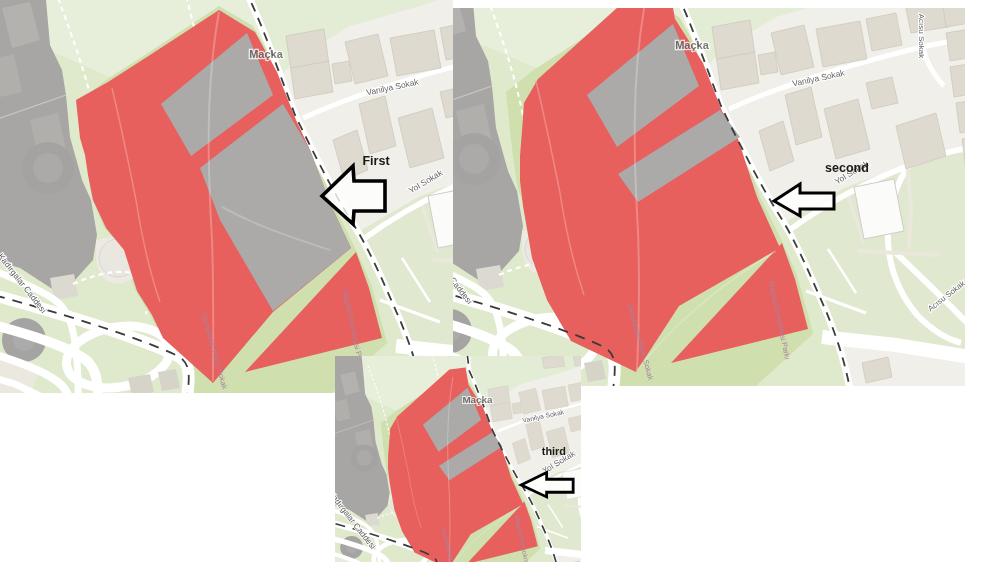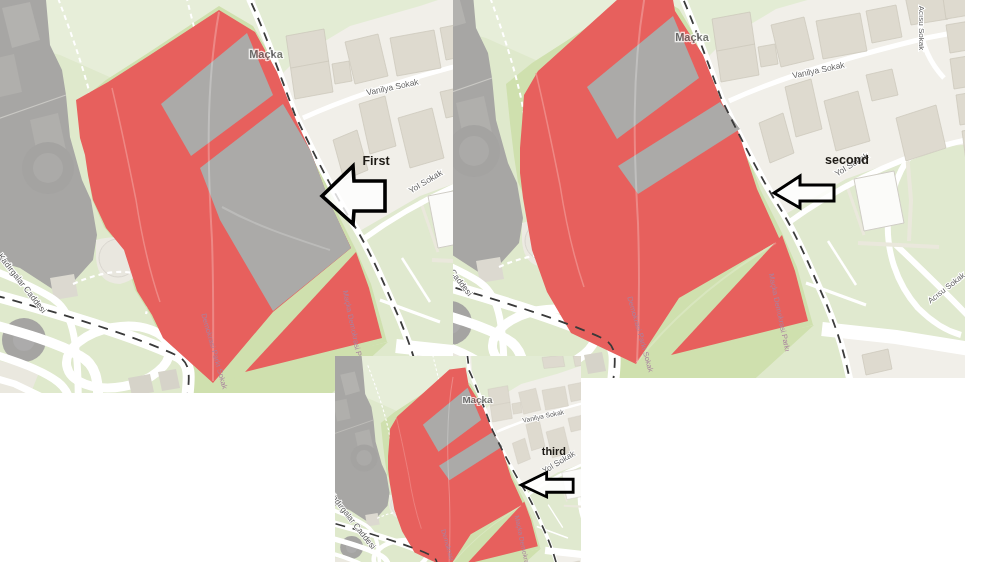--- a/index.html
+++ b/index.html
@@ -172,21 +172,21 @@
   <path d="M-40,286 C60,312 140,338 178,356 C194,365 188,382 186,412" stroke="#3a3a3a" stroke-width="1.8" fill="none" stroke-dasharray="10 8"></path>
 
   <use href="#lbl1"></use>
 
   <text x="376" y="165" font-size="12.5" font-weight="bold" fill="#1d1a15" text-anchor="middle" font-family="Liberation Sans, sans-serif">First</text>
 
   <path d="M322,196 L353,166 L354,181 L385,181 L385,211 L354,211 L353,224 Z" fill="#ffffff" fill-opacity="0.8" stroke="#000000" stroke-width="3.6" stroke-linejoin="miter"></path>
 </svg>
 </div>
 
-<div class="map" style="left:453px;top:0;width:512px;height:378px">
+<div class="map" style="left:453px;top:8px;width:512px;height:378px">
 <svg width="536" height="378" viewBox="27 17 536 378">
 
   <use href="#base"></use>
 
   <use href="#ovB"></use>
 
   <path d="M243,-60 L250,0 C265,32 280,75 295,115 C312,150 332,190 352,222 C370,250 385,286 400,320 C410,345 420,370 428,420" stroke="#3c3c3c" stroke-width="1.8" fill="none" stroke-dasharray="9 7"></path>
 
   <path d="M-40,286 C60,312 140,338 178,356 C194,365 188,382 186,412" stroke="#3a3a3a" stroke-width="1.8" fill="none" stroke-dasharray="10 8"></path>
 

